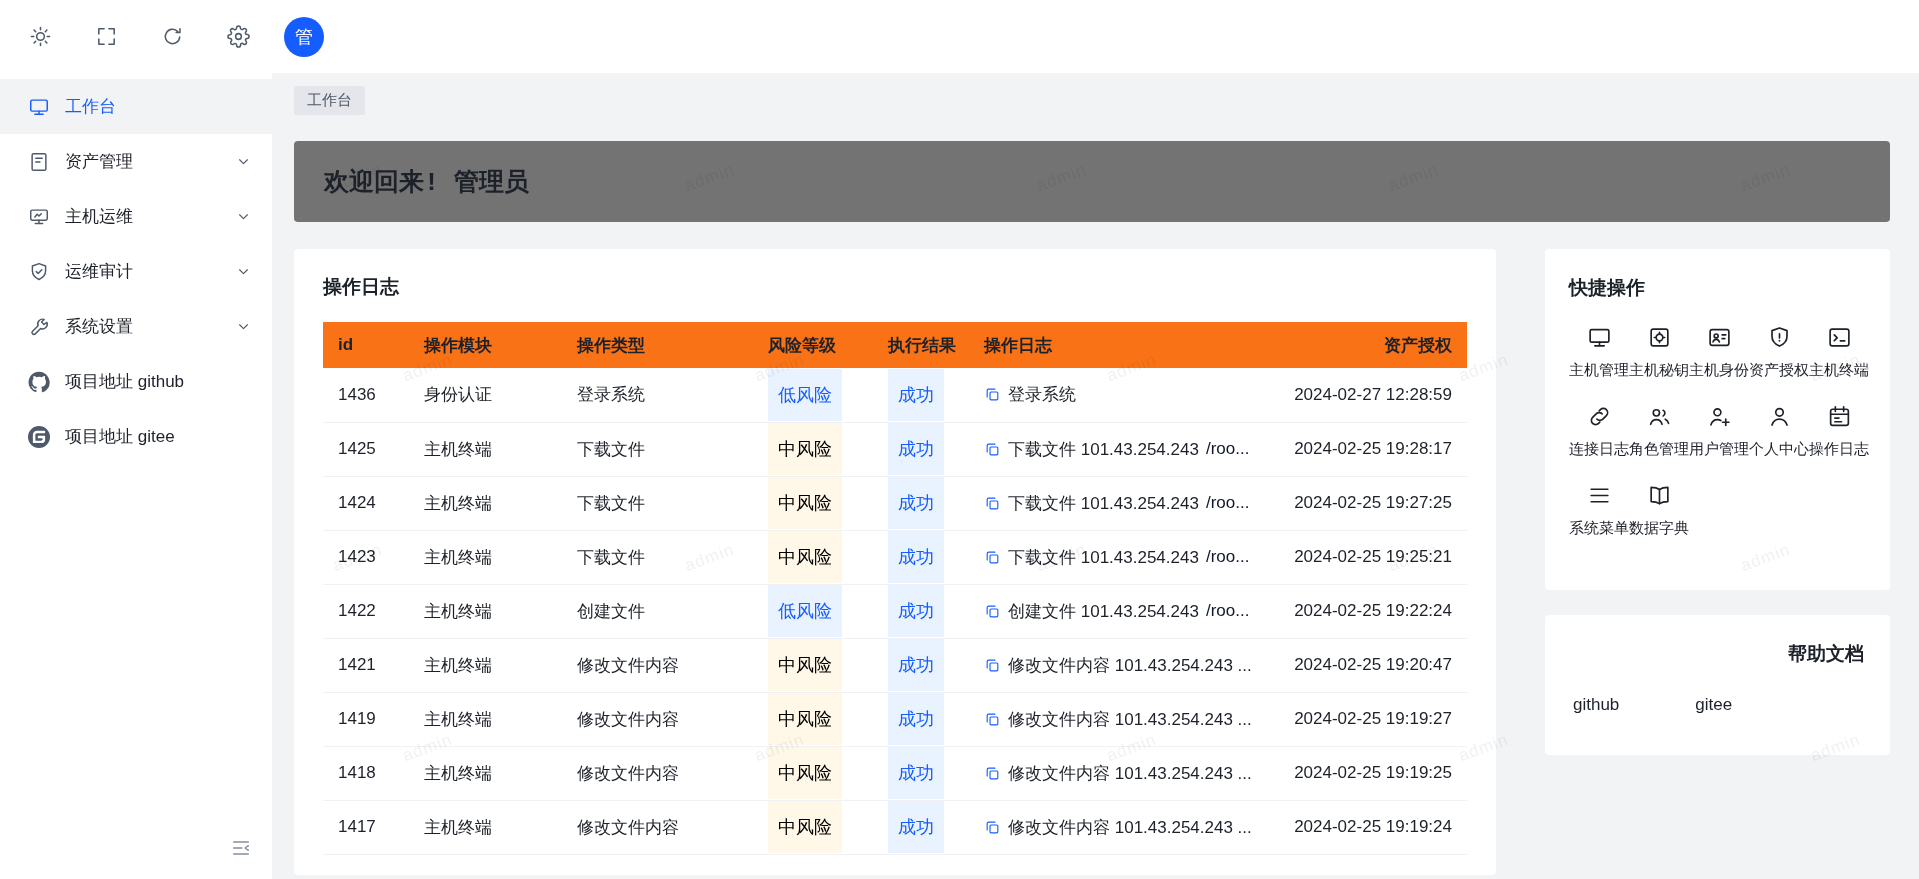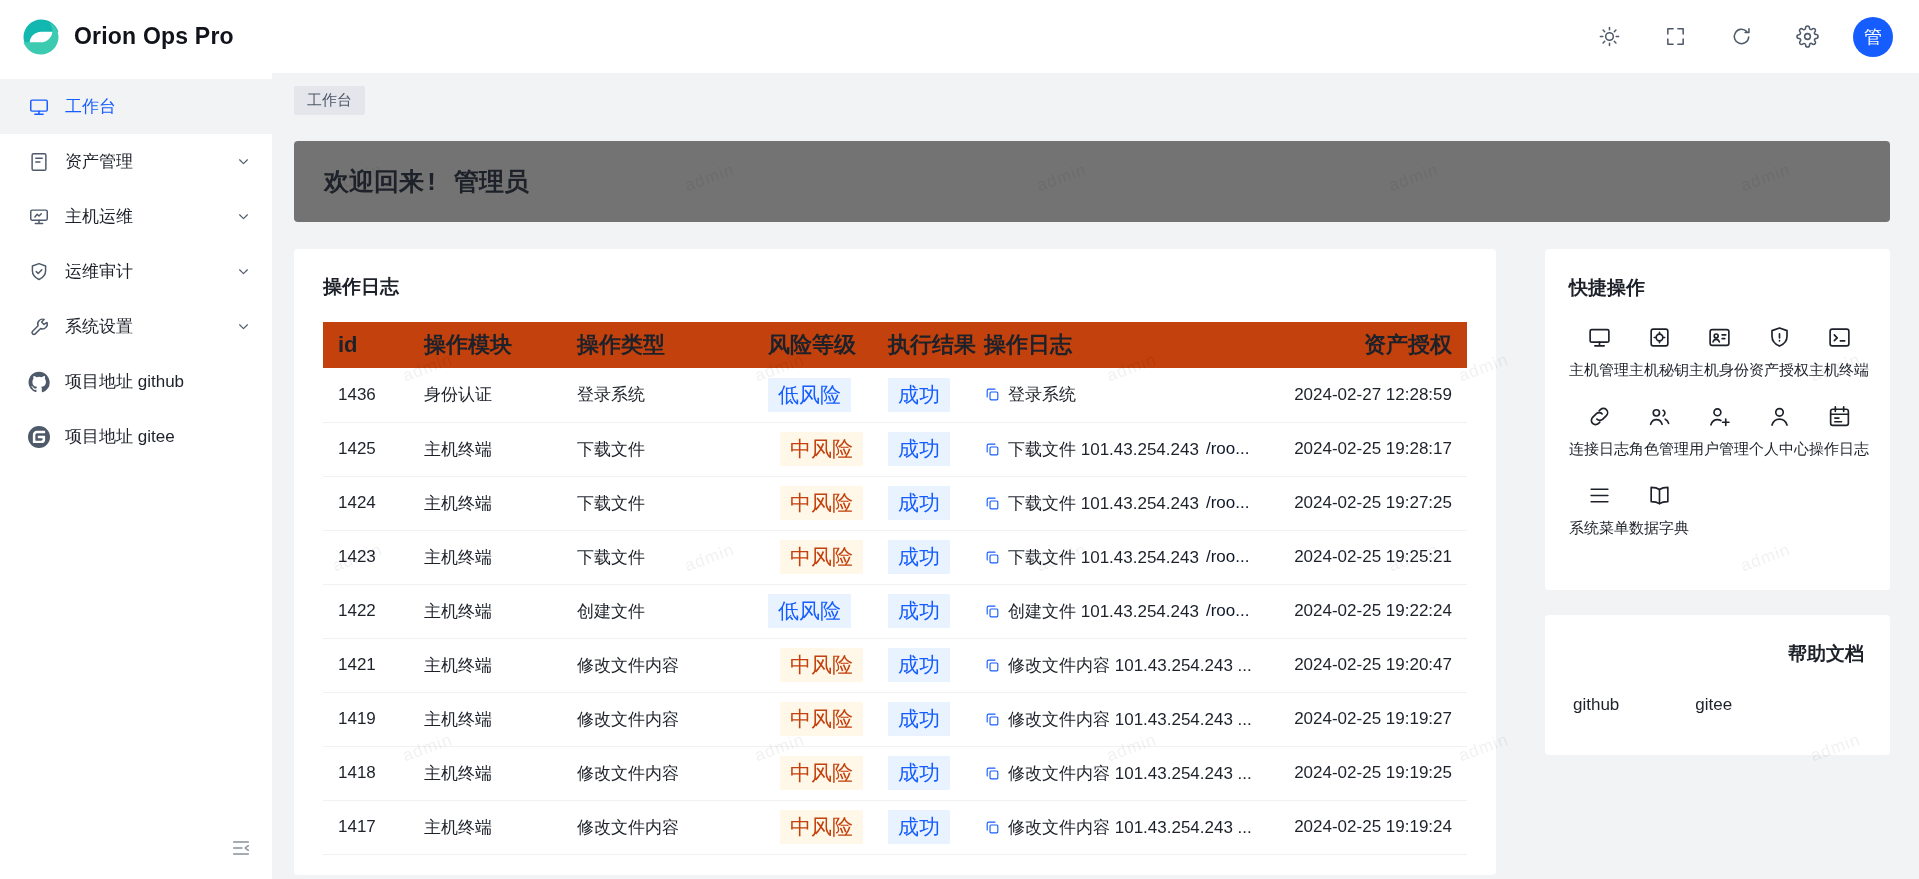--- a/index.html
+++ b/index.html
@@ -40,34 +40,34 @@
   .welcome-card { margin-top:24px; background:#737373; border-radius:4px; padding:24px 30px;font-family:Liberation Mono, monospace; }
   .welcome-title { font-size:25px; font-weight:600; color:#1d2129; }
 
   .content-row { margin-top:27px; display:flex; align-items:flex-start; gap:49px; }
   .panel { background:#fff; border-radius:4px; }
   .panel-title { font-size:19px; font-weight:600; color:#1d2129; }
 
   
   .log-panel { flex:1; padding:25px 29px 20px; min-width:0; }
   .log-table { width:100%; margin-top:22px; border-collapse:collapse; table-layout:fixed; }
-  .log-table th { background:#c2410c; height:46px; font-size:22px; font-weight:600;
+  .log-table th { background:#f97316; height:46px; font-size:17px; font-weight:600;
     text-align:left; padding:0 15px; color:#1d2129; white-space:nowrap; }
   .log-table th:nth-child(1){ width:86px; }
   .log-table th:nth-child(2){ width:153px; }
   .log-table th:nth-child(3){ width:191px; }
   .log-table th:nth-child(4){ width:120px; }
   .log-table th:nth-child(5){ width:96px; }
   .log-table th:nth-child(7){ width:200px; text-align:right; }
   .log-table td { height:54px; padding:0 15px; font-size:17px; color:#1d2129;
     border-bottom:1px solid #f0f1f4; white-space:nowrap; overflow:hidden; }
   .td-time { text-align:right; }
-  .badge { display:inline-block; font-size:21px; line-height:1.25; padding:4px 10px; border-radius:0; }
+  .badge { display:inline-block; font-size:18px; line-height:1.25; padding:15px 10px; border-radius:0; }
   .badge-low { background:#e8f3ff; color:#165dff; }
-  .badge-mid { background:#fff7e8; color:#c2410c;margin-left:12px; }
+  .badge-mid { background:#fff7e8; color:#000000; }
   .log-flex { display:flex; align-items:center; gap:7px; min-width:0; }
   .copy-ic { width:17px; height:17px; color:#165dff; flex-shrink:0; cursor:pointer; }
   .log-link { color:#0f172a; cursor:pointer; text-decoration:none; }
 
   
   .right-col { width:345px; flex-shrink:0; display:flex; flex-direction:column; gap:25px; }
   .quick-panel { padding:26px 24px 52px; }
   .qa-grid { margin-top:24px; display:grid; grid-template-columns:repeat(5,1fr); row-gap:24px; }
   .qa-item { display:flex; flex-direction:column; align-items:center; gap:11px; cursor:pointer; }
   .qa-icon { width:25px; height:25px; color:#1d2129; }
@@ -78,27 +78,20 @@
 
   
   .watermark-layer { position:absolute; inset:0; overflow:hidden; pointer-events:none; z-index:30; }
   .wm { position:absolute; color:rgba(0,0,0,0.06); font-size:17px; transform:rotate(-20deg);
     white-space:nowrap; letter-spacing:1px; }
 </style>
 </head>
 <body>
 
 <header class="topbar">
-  <div class="brand">
-    <svg class="brand-logo" viewBox="0 0 48 48">
-      <path d="M24 4C13 4 4 13 4 24c0 7 4 13.2 10.2 16.2-2.1-3-3.2-6.1-3.2-9.2 0-7.2 6-13 13.3-13H44C40.8 9.3 33 4 24 4z" fill="#12b7b0"></path>
-      <path d="M24 44c11 0 20-9 20-20 0-7-4-13.2-10.2-16.2 2.1 3 3.2 6.1 3.2 9.2 0 7.2-6 13-13.3 13H4C7.2 38.7 15 44 24 44z" fill="#3ccab0"></path>
-    </svg>
-    <span class="brand-title">Orion Ops Pro</span>
-  </div>
   <div class="topbar-right">
     <span style="display:flex;gap:26px;">
         <button class="icon-btn">
           <span class="ic24"><svg viewBox="0 0 24 24" width="100%" height="100%" fill="none" stroke="currentColor" stroke-width="1.6" stroke-linecap="round" stroke-linejoin="round">
               <circle cx="12" cy="12" r="4"></circle>
               <path d="M12 2.5V5M12 19v2.5M2.5 12H5M19 12h2.5M5.3 5.3L7 7M17 17l1.7 1.7M18.7 5.3L17 7M7 17l-1.7 1.7"></path>
             </svg></span>
         </button>
         <button class="icon-btn">
           <span class="ic24"><svg viewBox="0 0 24 24" width="100%" height="100%" fill="none" stroke="currentColor" stroke-width="1.6" stroke-linecap="round" stroke-linejoin="round">

